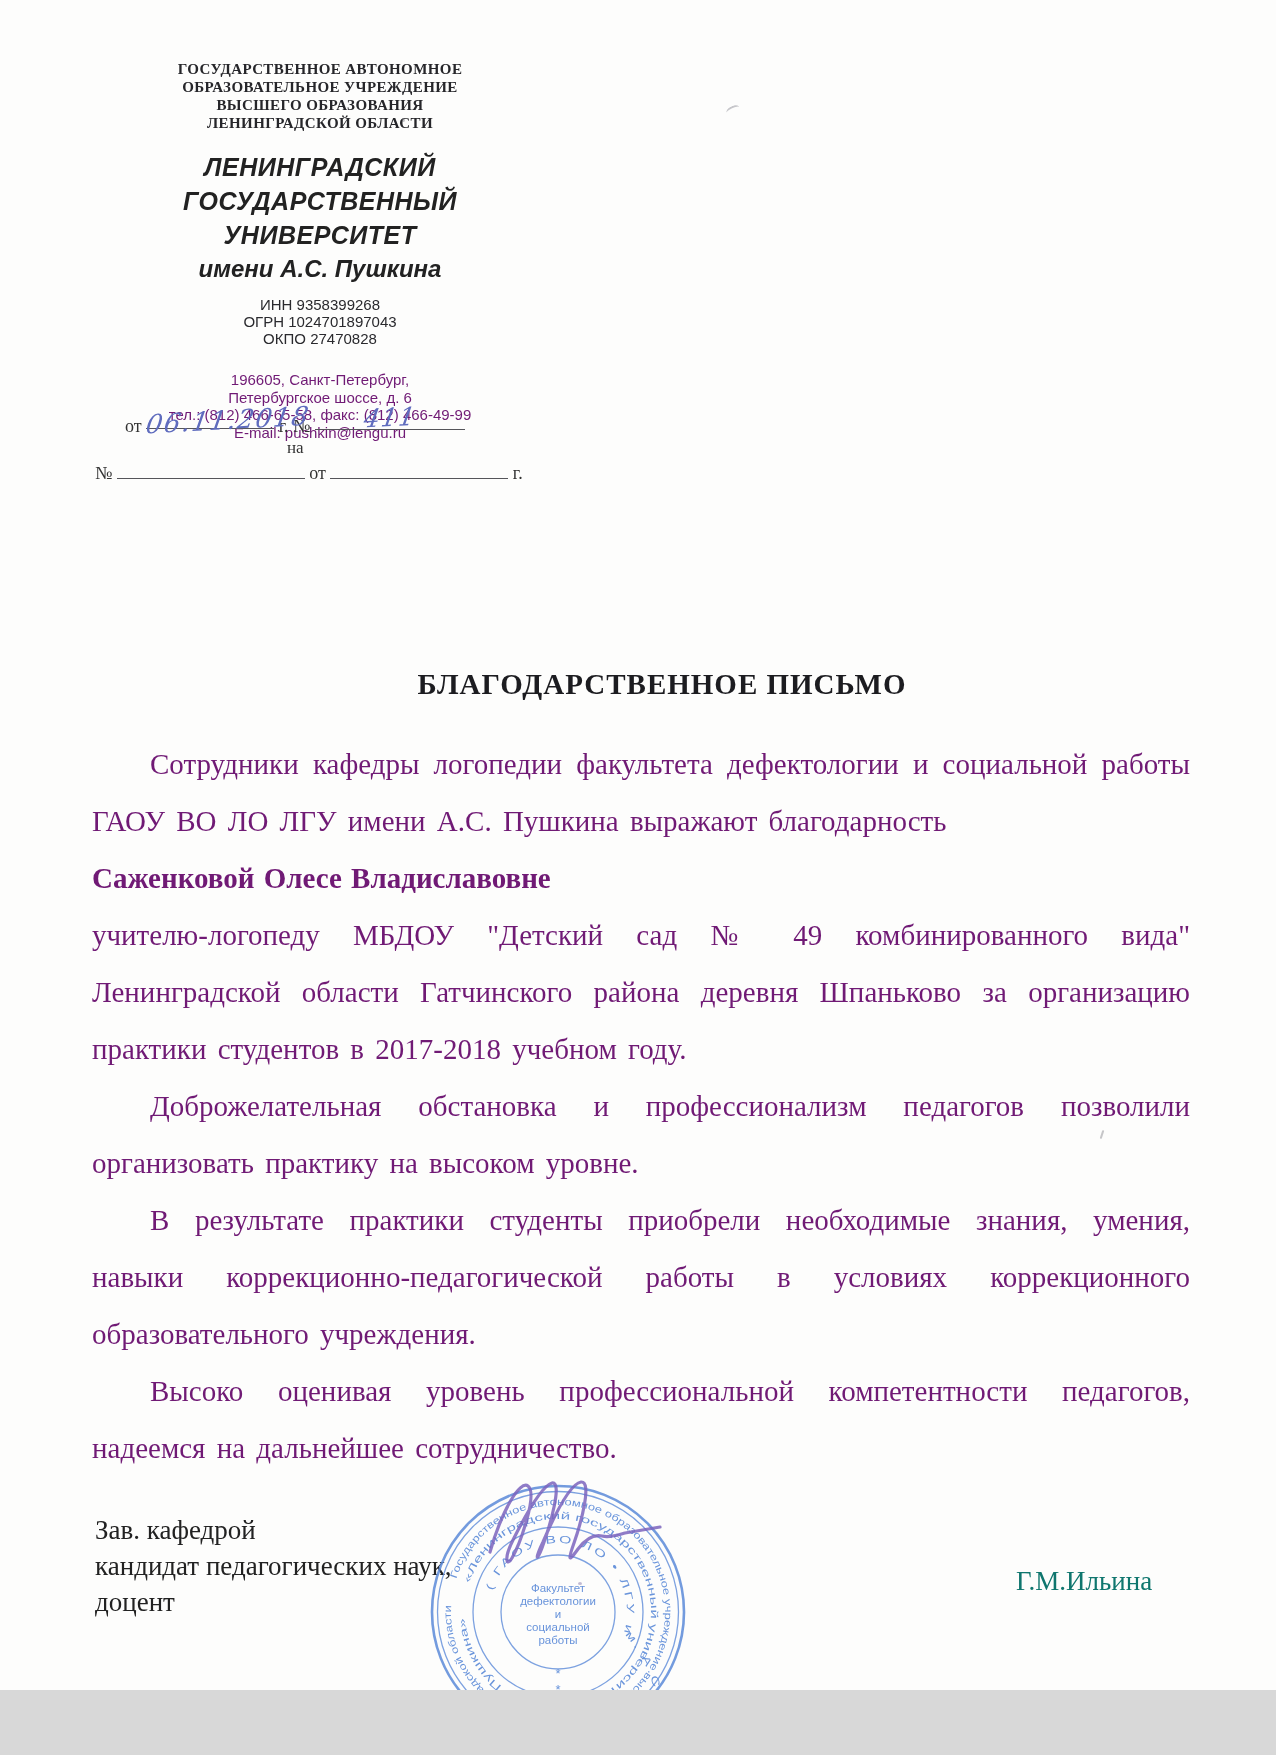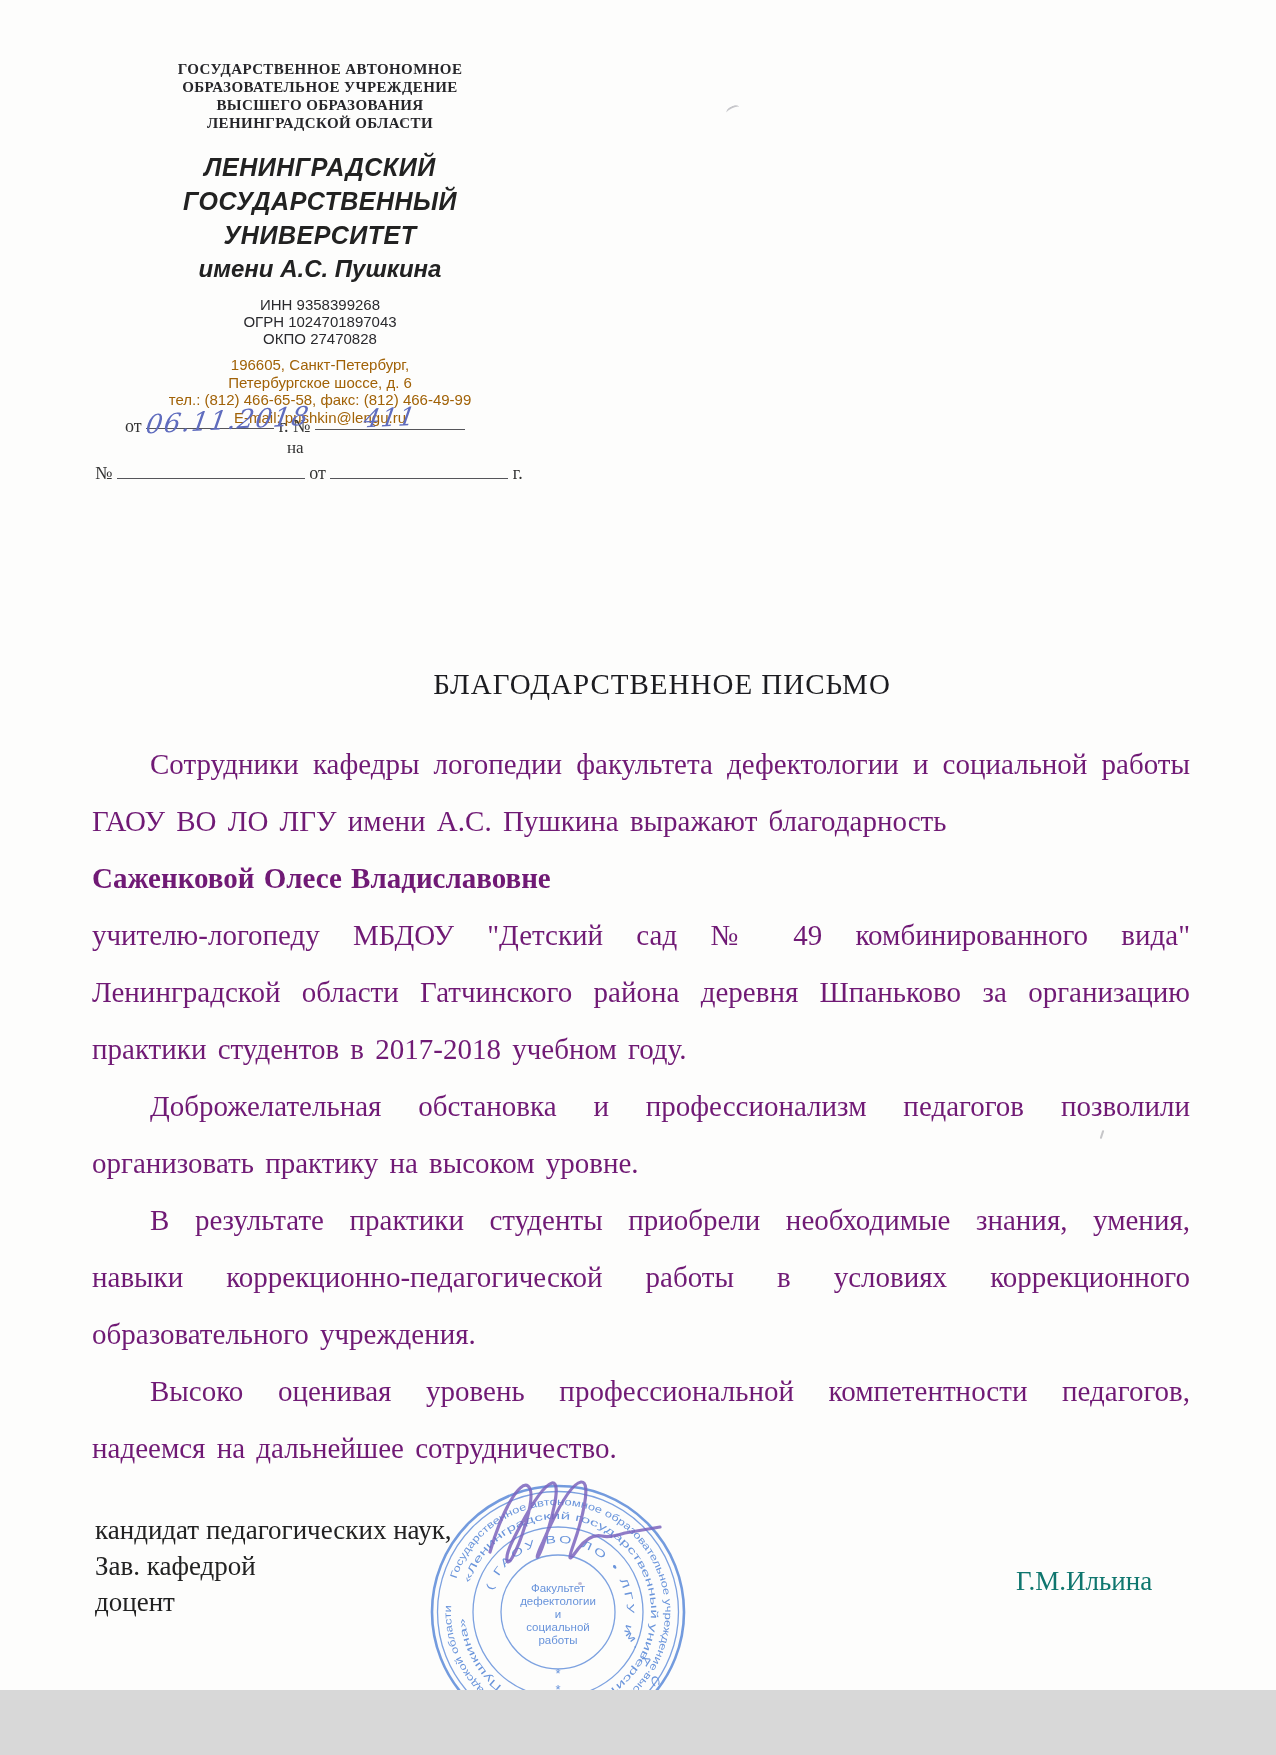--- a/index.html
+++ b/index.html
@@ -11,41 +11,41 @@
   
   .letterhead{position:absolute;left:98px;top:60px;width:444px;text-align:center;}
   .org-type div{
     font-family:"Liberation Serif", serif;font-weight:bold;font-size:15px;line-height:18px;
     letter-spacing:.4px;color:#26262a;
   }
   .univ{margin-top:18px;font-family:"Liberation Sans", sans-serif;font-weight:bold;color:#222;font-style:italic;}
   .univ .big{font-size:25px;line-height:34px;letter-spacing:.5px;}
   .univ .mid{font-size:24px;line-height:34px;}
   .req{margin-top:10px;font-family:"Liberation Sans", sans-serif;font-size:15px;line-height:17px;color:#2a2a2e;}
-  .addr{margin-top:9px;font-family:"Liberation Sans", sans-serif;font-size:15px;line-height:17.5px;color:#a16207;}
+  .addr{margin-top:24px;font-family:"Liberation Sans", sans-serif;font-size:15px;line-height:17.5px;color:#701a75;}
   
   .ref{position:absolute;left:95px;top:408px;width:480px;font-size:18px;color:#333;}
   .ref-row1{padding-left:30px;white-space:nowrap;}
   .field{display:inline-block;border-bottom:1.5px solid #55555a;vertical-align:baseline;height:20px;text-align:center;}
   .f-date{width:128px;}
   .f-num{width:150px;}
   .f-2a{width:188px;}
   .f-2b{width:178px;}
   .handwriting{
     display:inline-block;font-family:"DejaVu Serif", serif;font-style:italic;
     color:#5f6cbe;font-size:26px;letter-spacing:1.5px;
     transform:rotate(-3deg) skewX(-12deg);position:relative;top:-3px;
   }
   .hw-num{font-size:25px;top:-6px;}
   .ref-na{margin:1px 0 0 192px;font-size:17px;}
   .ref-row2{white-space:nowrap;margin-top:0px;}
   
   .title{
     position:absolute;left:0;right:0;top:668px;margin:0;text-align:center;
-    font-size:29px;font-weight:normal;letter-spacing:1px;color:#1c1c20;padding-left:48px;
+    font-size:29px;font-weight:bold;letter-spacing:1px;color:#1c1c20;padding-left:48px;
   }
   .body-text{
     position:absolute;left:92px;top:736px;width:1098px;
     font-size:29px;line-height:57px;color:#701a75;word-spacing:4px;
   }
   .body-text p{margin:0;text-indent:58px;text-align:justify;}
   .body-text p.no-indent{text-indent:0;}
   .body-text p.recipient{text-indent:0;text-align:left;font-weight:bold;word-spacing:2px;}
   
   .sign-role{position:absolute;left:95px;top:1512px;font-size:27px;line-height:36px;color:#222;z-index:2;}
@@ -112,22 +112,22 @@
   <div class="body-text">
     <p>Сотрудники кафедры логопедии факультета дефектологии и социальной работы ГАОУ ВО ЛО ЛГУ имени А.С. Пушкина выражают благодарность</p>
     <p class="recipient">Саженковой Олесе Владиславовне</p>
     <p class="no-indent">учителю-логопеду МБДОУ "Детский сад № 49 комбинированного вида" Ленинградской области Гатчинского района деревня Шпаньково за организацию практики студентов в 2017-2018 учебном году.</p>
     <p>Доброжелательная обстановка и профессионализм педагогов позволили организовать практику на высоком уровне.</p>
     <p>В результате практики студенты приобрели необходимые знания, умения, навыки коррекционно-педагогической работы в условиях коррекционного образовательного учреждения.</p>
     <p>Высоко оценивая уровень профессиональной компетентности педагогов, надеемся на дальнейшее сотрудничество.</p>
   </div>
 
   <div class="sign-role">
+    <div>Зав. кафедрой</div>
     <div>кандидат педагогических наук,</div>
-    <div>Зав. кафедрой</div>
     <div>доцент</div>
   </div>
   <div class="sign-name">Г.М.Ильина</div>
 
   <svg class="stamp" width="264" height="264" viewBox="0 0 264 264">
     <defs>
       <path id="stampArcA" d="M132,132 m-107,0 a107,107 0 1,1 214,0 a107,107 0 1,1 -214,0"></path>
       <path id="stampArcB" d="M132,132 m-93,0 a93,93 0 1,1 186,0 a93,93 0 1,1 -186,0"></path>
       <path id="stampArcC" d="M132,132 m-69,0 a69,69 0 1,1 138,0 a138,138 0 1,1 -138,0"></path>
     </defs>

